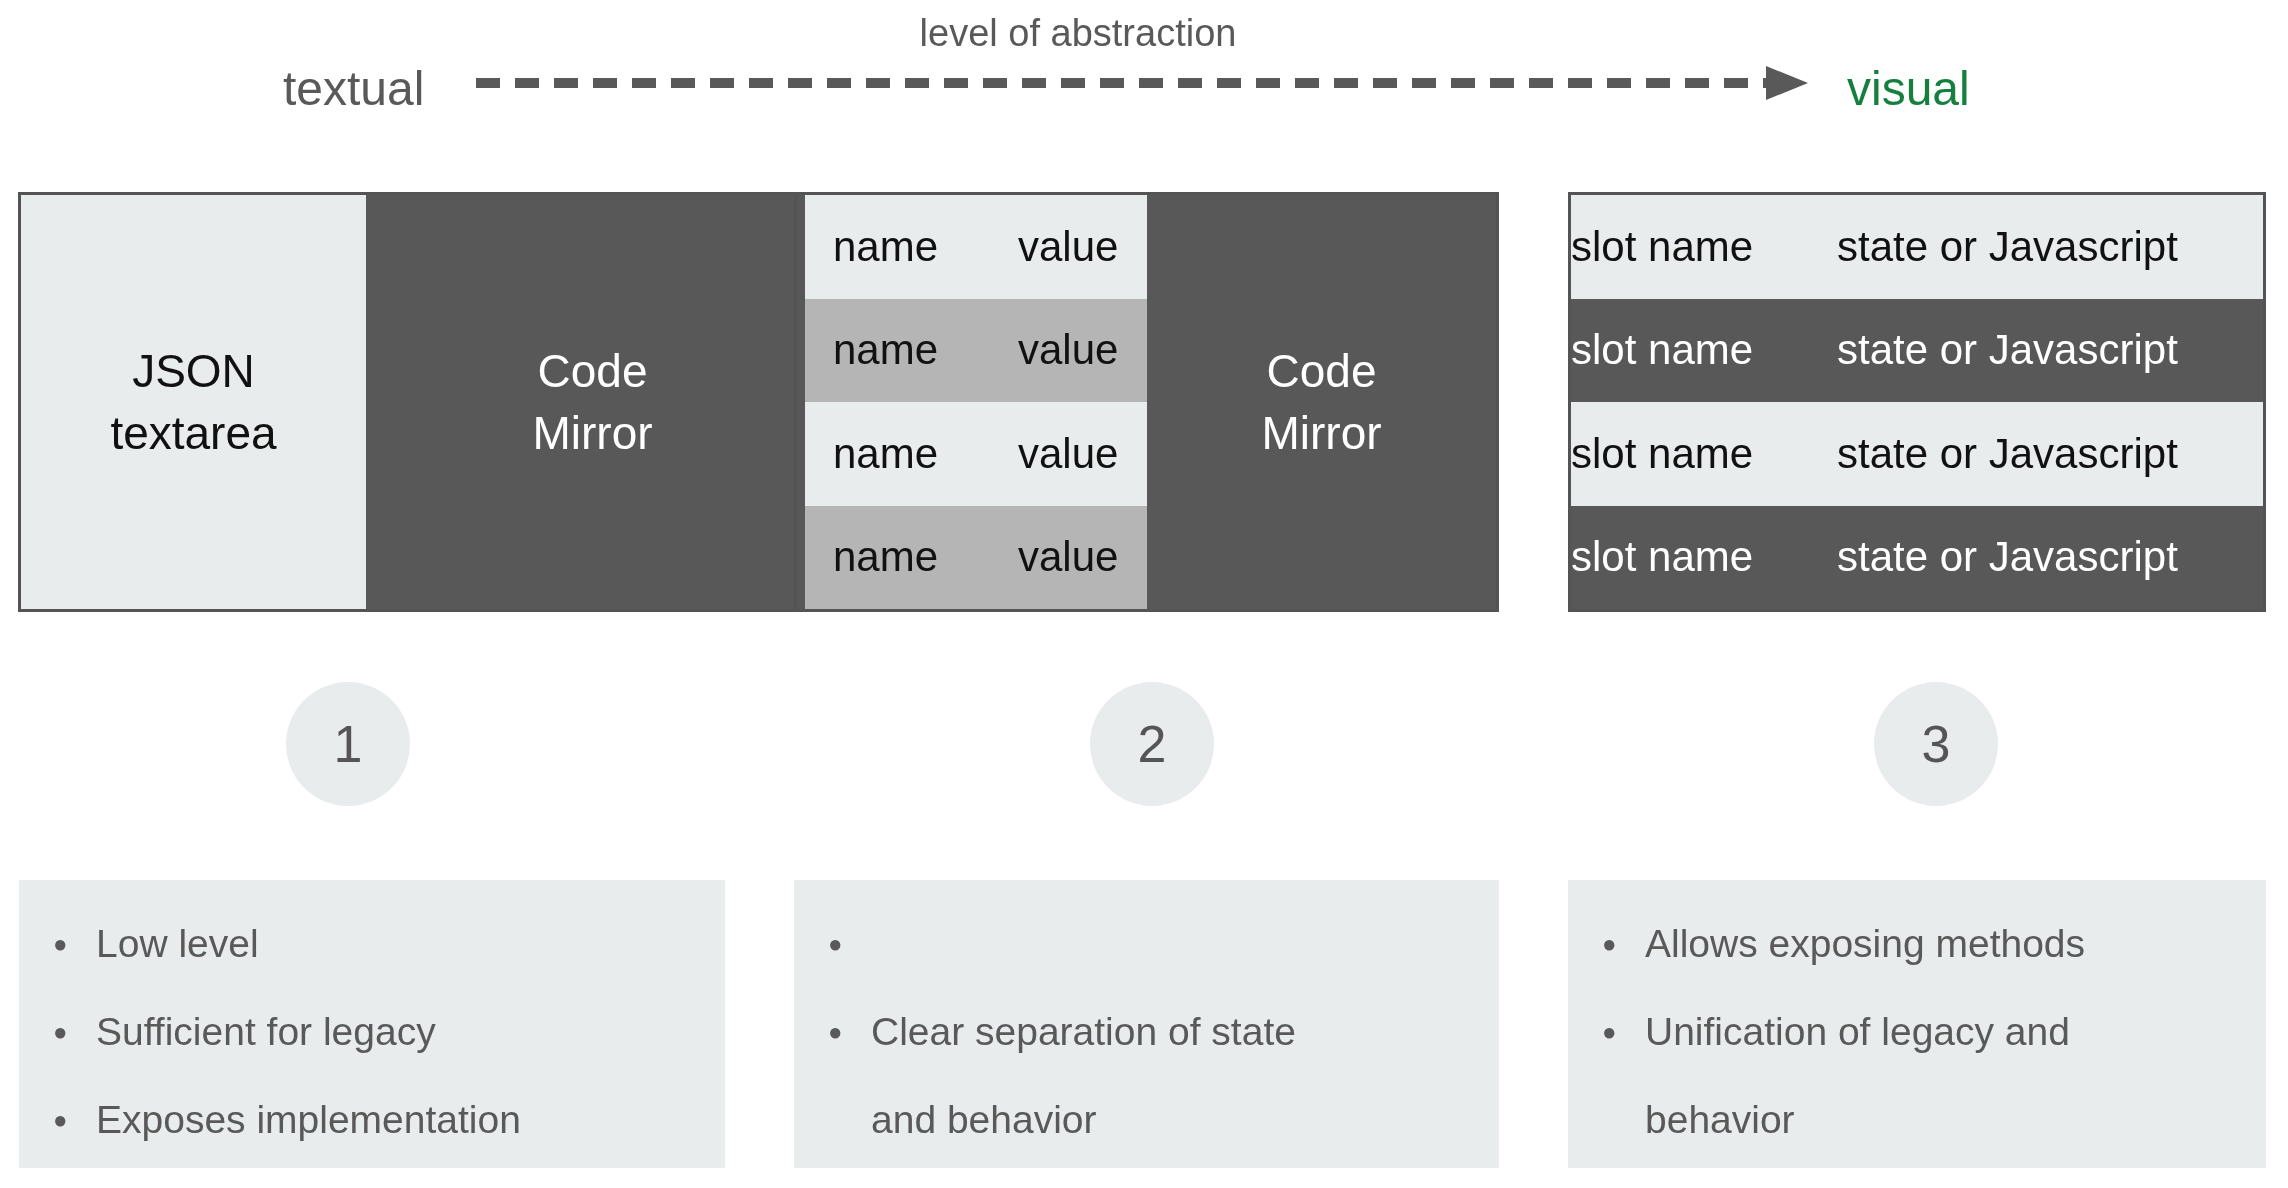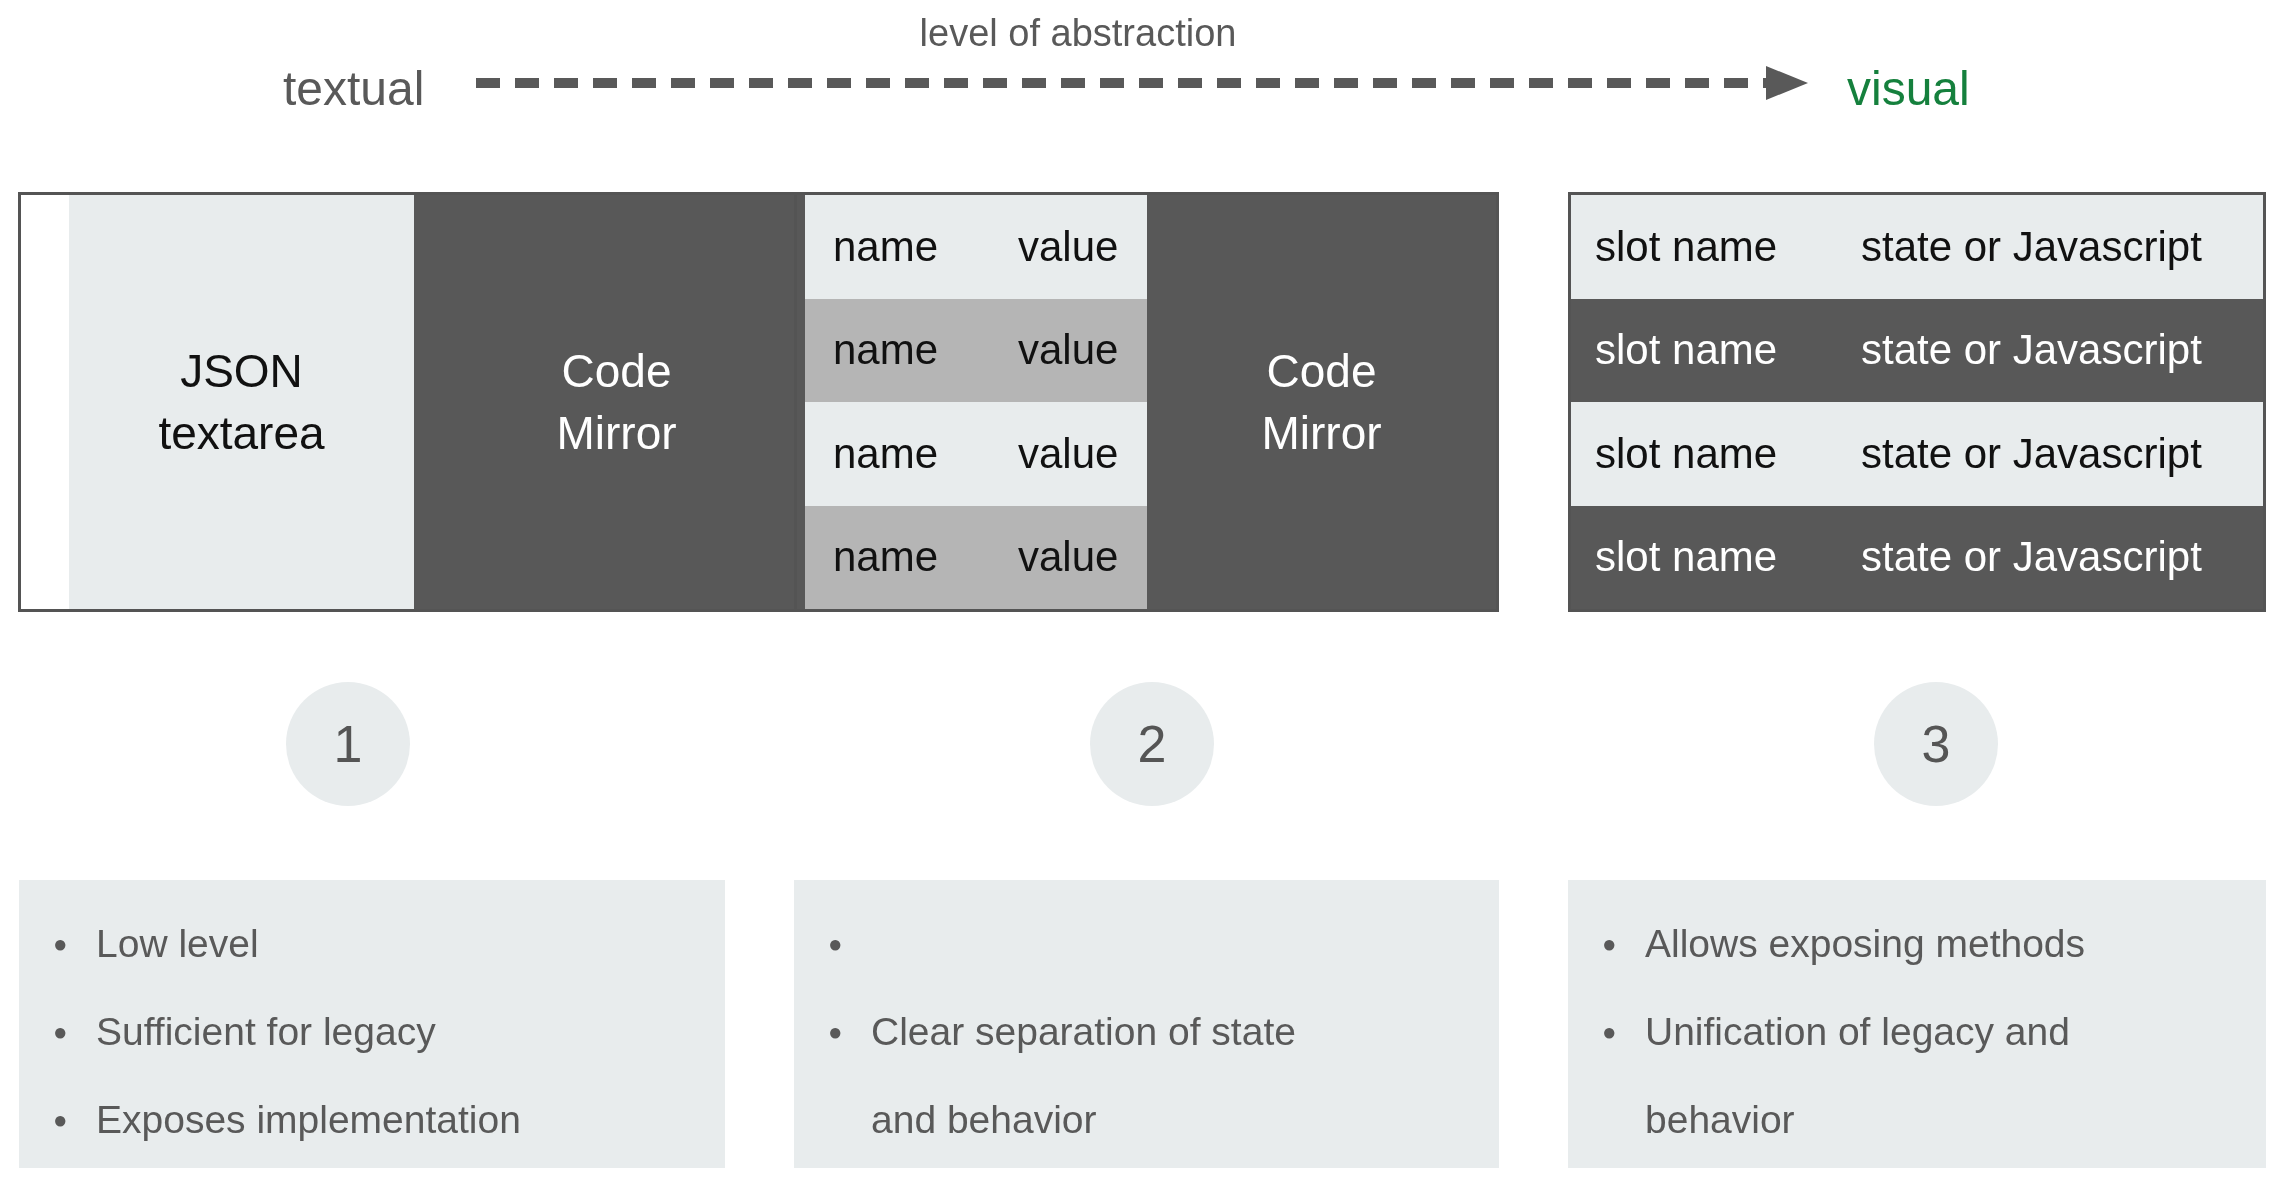--- a/index.html
+++ b/index.html
@@ -26,21 +26,21 @@
     position:absolute;top:66px;left:1766px;width:0;height:0;
     border-left:42px solid #595959;
     border-top:17px solid transparent;border-bottom:17px solid transparent;
   }
 
   
   .main-box{
     position:absolute;top:192px;height:420px;
     border:3px solid #545454;box-sizing:border-box;display:flex;
   }
-  #box1{left:18px;width:804px;padding-left:48px;}
+  #box1{left:18px;width:804px;}
   #box2{left:794px;width:705px;}
   #box3{left:1568px;width:698px;flex-direction:column;}
 
   .panel{
     display:flex;flex-direction:column;justify-content:center;align-items:center;
     text-align:center;font-size:46px;line-height:62px;
   }
   .panel-light{width:345px;background:#e8eced;color:#111111;}
   .panel-dark{flex:1;background:#585858;color:#ffffff;}
 
@@ -49,21 +49,21 @@
     flex:1;display:flex;align-items:center;
     padding-left:28px;font-size:42px;color:#111111;box-sizing:border-box;margin-left:8px;
   }
   .prop-row .cell-name{width:185px;}
   .tone-light{background:#e8eced;}
   .tone-medium{background:#b5b5b5;}
   .tone-dark{background:#585858;color:#ffffff;}
 
   .slot-row{
     flex:1;display:flex;align-items:center;
-    padding-left:24px;font-size:42px;color:#111111;box-sizing:border-box;
+    font-size:42px;color:#111111;box-sizing:border-box;
   }
   .slot-row .cell-name{width:266px;}
   .slot-row.tone-dark{color:#ffffff;}
 
   
   .step-circle{
     position:absolute;top:682px;width:124px;height:124px;border-radius:50%;
     background:#e8eced;color:#555555;font-size:52px;
     display:flex;align-items:center;justify-content:center;
   }

